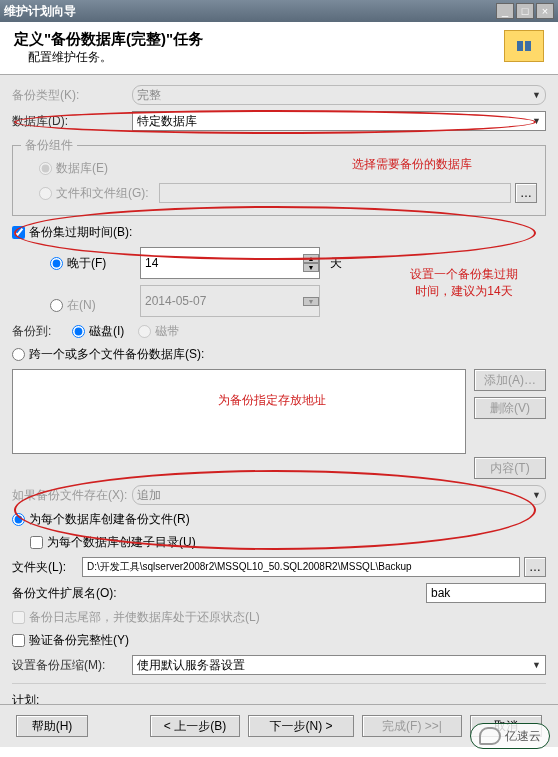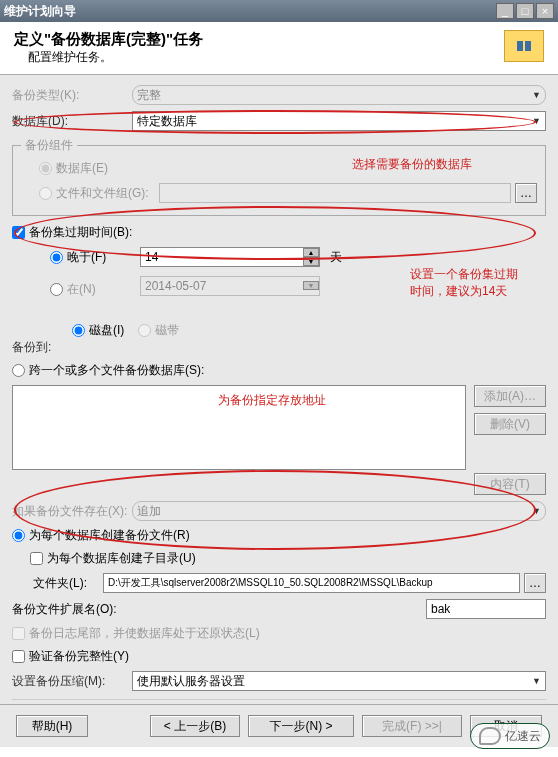--- a/index.html
+++ b/index.html
@@ -19,30 +19,30 @@
 .lab.dis { color: #9a9a9a; }
 .combo, .inp { flex: 1; height: 20px; background: #fff; border: 1px solid #888; padding: 0 4px; display: flex; align-items: center; justify-content: space-between; }
 .combo.dis { background: #e8e8e8; color: #888; border-color: #bbb; border-radius: 9px; }
 .inp.dis { background: #e8e8e8; color: #888; border-color: #bbb; }
 .combo .arr { font-size: 9px; color: #333; }
 fieldset { border: 1px solid #aaa; padding: 6px 8px; margin-bottom: 8px; position: relative; }
 legend { color: #9a9a9a; padding: 0 4px; }
 .ind1 { margin-left: 18px; }
 .ind2 { margin-left: 38px; }
 input[type=radio], input[type=checkbox] { margin-right: 4px; vertical-align: middle; }
-.spin { width: 180px; height: 20px; border: 1px solid #888; background: #fff; display: flex; align-items: center; }
+.spin { width: 180px; height: 32px; border: 1px solid #888; background: #fff; display: flex; align-items: center; }
 .spin .v { flex: 1; padding: 0 4px; }
 .spin .sb { width: 16px; display: flex; flex-direction: column; }
 .spin .sb div { height: 9px; background: #c8c8c8; border: 1px solid #888; font-size: 7px; line-height: 7px; text-align: center; cursor: pointer; }
 .btn3d { width: 72px; height: 22px; background: #e0e0e0; border: 1px solid #888; box-shadow: inset 1px 1px 0 #fff; cursor: pointer; text-align: center; line-height: 20px; }
 .btn3d.dis { color: #9a9a9a; }
 .smallbtn { width: 22px; height: 20px; background: #e0e0e0; border: 1px solid #888; box-shadow: inset 1px 1px 0 #fff; cursor: pointer; text-align: center; line-height: 18px; margin-left: 4px; }
 .list { width: 100%; height: 85px; background: #fff; border: 1px solid #888; }
 .sidebtns { display: flex; flex-direction: column; gap: 6px; margin-left: 8px; }
-.annot { color: #d02020; position: absolute; pointer-events: none; }
+.annot { color: #d02020; position: absolute; pointer-events: none; text-align: center; }
 .ring { position: absolute; border: 2px solid #d02020; border-radius: 50%; pointer-events: none; }
 .footer { background: #e8e8e8; padding: 10px 16px; display: flex; gap: 8px; border-top: 1px solid #aaa; }
 .footer .sp { flex: 1; }
 .watermark { position: absolute; bottom: 8px; right: 8px; background: rgba(255,255,255,0.8); border: 1px solid #14532d; border-radius: 14px; padding: 3px 8px; color: #555; display: flex; align-items: center; gap: 4px; }
 .watermark .bub { width: 22px; height: 18px; border: 2px solid #999; border-radius: 9px 9px 9px 2px; display: inline-block; position: relative; }
 </style>
 </head>
 <body>
 
 <div class="titlebar">
@@ -123,21 +123,21 @@
     </label>
     <div class="spin" style="background:#e8e8e8;color:#888;border-color:#bbb">
       <span class="v">2014-05-07</span>
       <div class="sb">
           <div>▼</div>
         </div>
     </div>
   </div>
 
   <div class="row" style="margin-top:6px;">
-    <span class="lab" style="width:60px;margin-top:35px;">备份到:</span>
+    <span class="lab" style="width:60px;">备份到:</span>
     <label style="margin-right:14px;"><input type="radio" checked="" style=""><span>磁盘(I)</span></label>
     <label class="dis"><input type="radio" disabled="" style=""><span style="color:#9a9a9a">磁带</span></label>
   </div>
 
   <div class="row">
     <label><input type="radio" style=""><span>跨一个或多个文件备份数据库(S):</span></label>
   </div>
   <div class="row" style="align-items:flex-start;">
     <div class="list"></div>
     <div class="sidebtns">
@@ -156,21 +156,21 @@
     </div>
   </div>
 
   <div class="row">
     <label><input type="radio" checked="" style=""><span>为每个数据库创建备份文件(R)</span></label>
   </div>
   <div class="row ind1">
     <label><input type="checkbox" style=""><span>为每个数据库创建子目录(U)</span></label>
   </div>
   <div class="row">
-    <div style="width:70px;margin-left:21px;">文件夹(L):</div>
+    <div style="width:70px;">文件夹(L):</div>
     <input class="inp" style="font-size: 10px;" value="D:\开发工具\sqlserver2008r2\MSSQL10_50.SQL2008R2\MSSQL\Backup">
     <div class="smallbtn">…</div>
   </div>
   <div class="row">
     <div style="width:120px;">备份文件扩展名(O):</div>
     <div style="flex:1"></div>
     <input class="inp" style="width: 120px; flex: 0 0 auto;" value="bak">
   </div>
 
   <div class="row">

